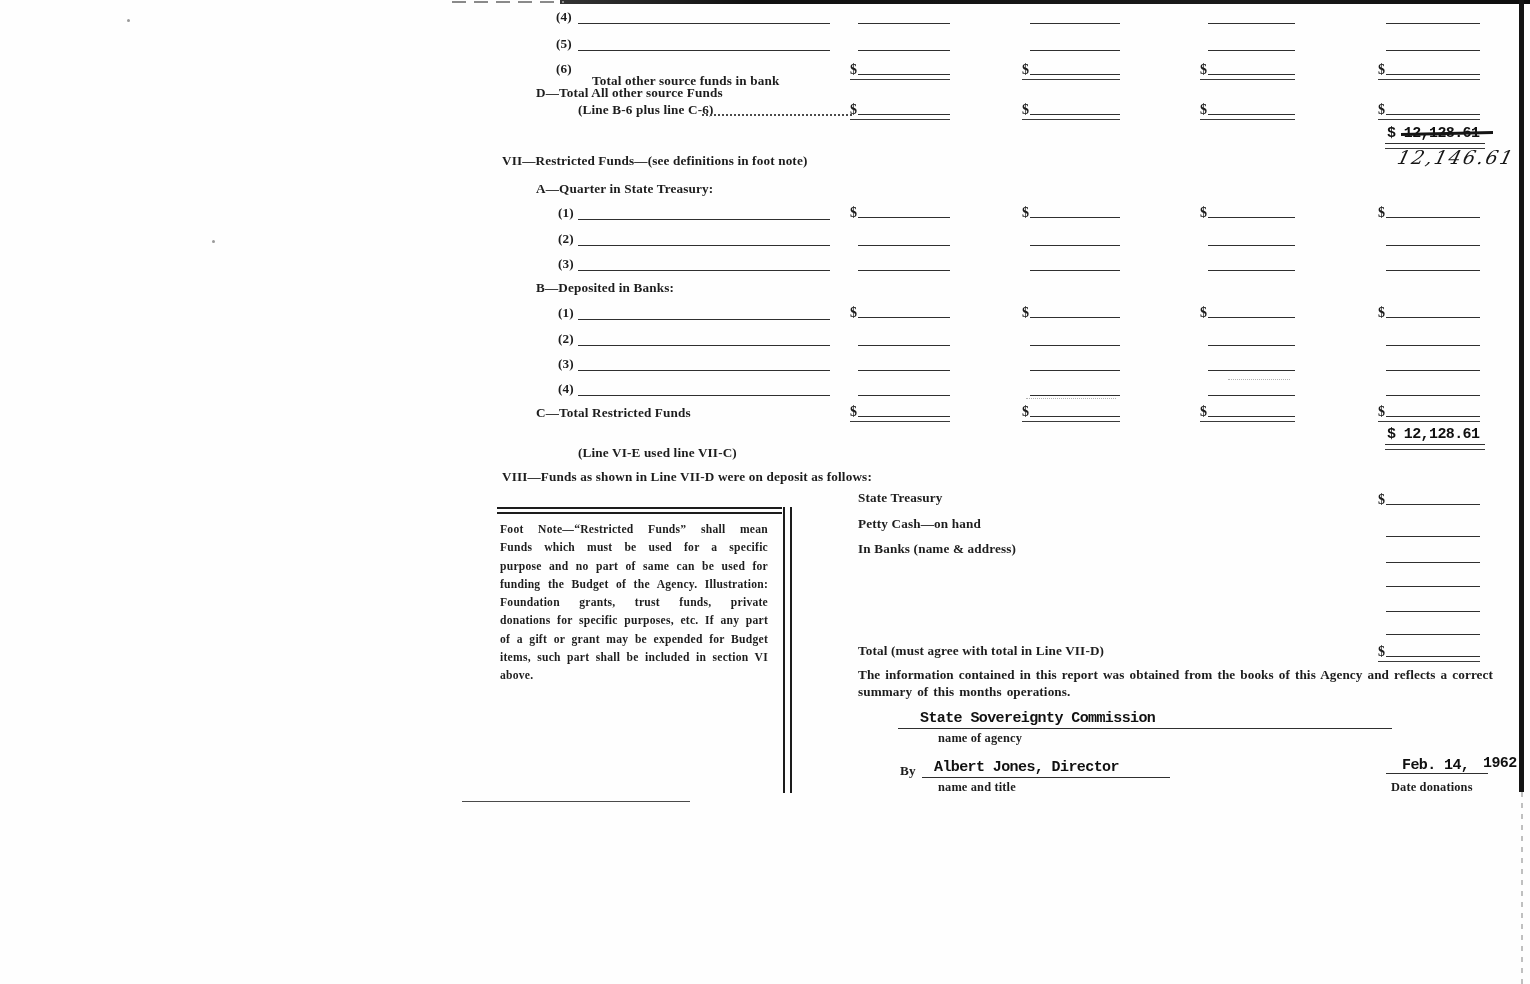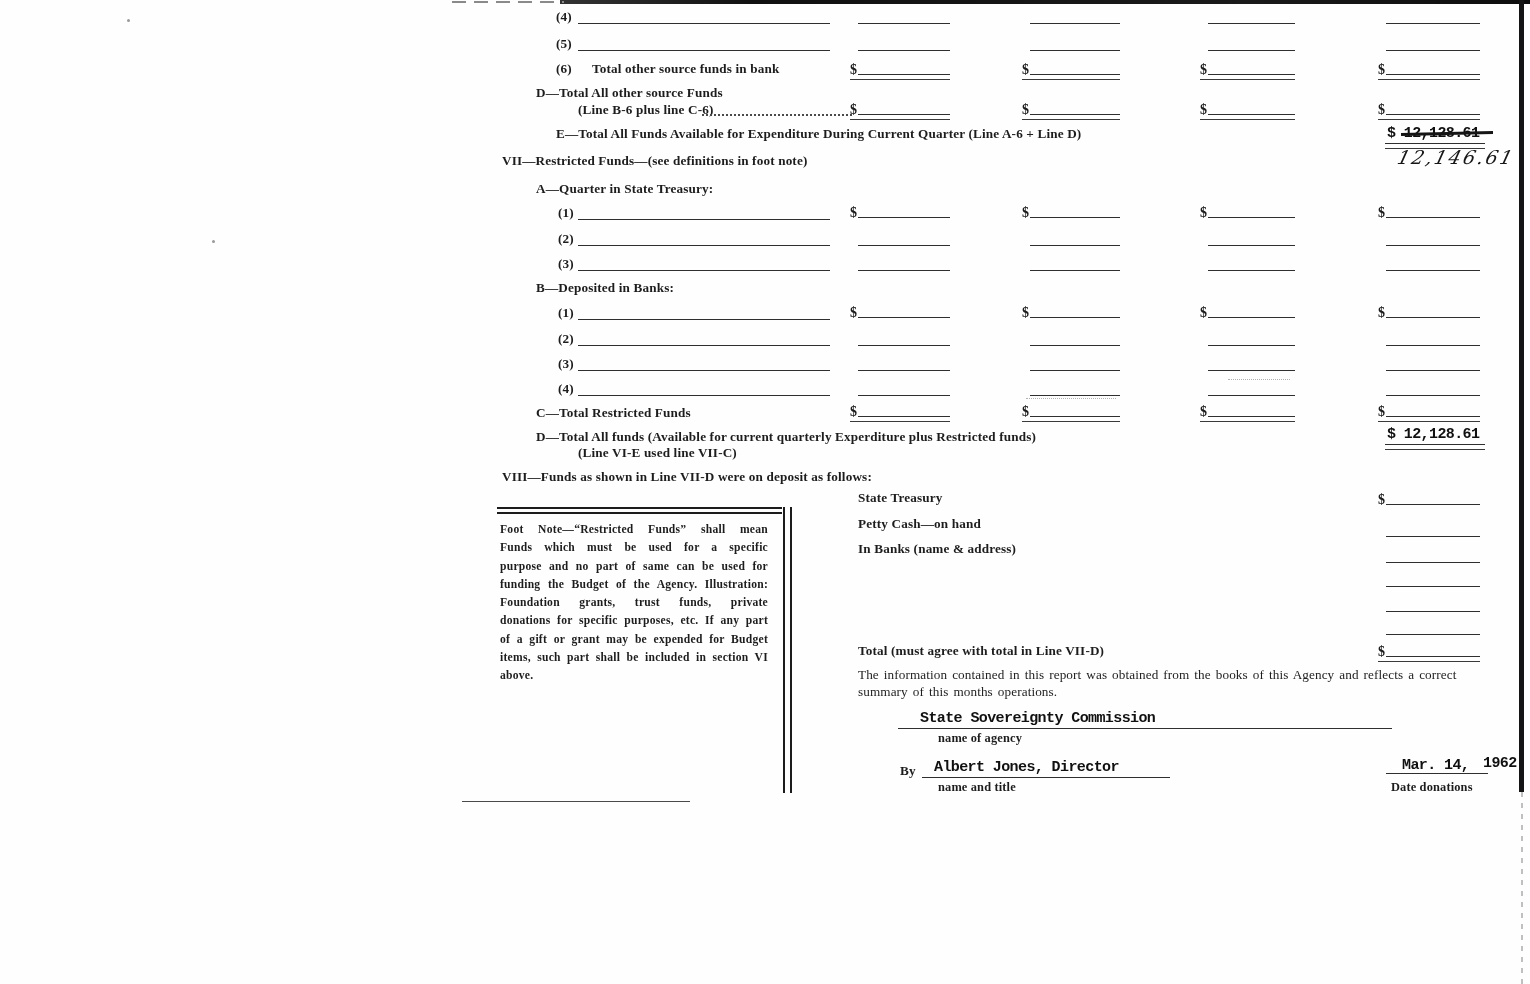--- a/index.html
+++ b/index.html
@@ -14,21 +14,21 @@
   .money .ds{font-family:"Liberation Serif",serif;font-weight:700;font-size:14px;line-height:11px;}
   .money .mline{flex:1;border-bottom:1.8px solid #2f2f2f;height:12px;margin-left:1px;}
   .money.dbl::after{content:"";position:absolute;left:0;right:0;bottom:-4.5px;border-top:1.6px solid #3a3a3a;}
   .c1{left:850px;width:100px}.c2{left:1022px;width:98px}.c3{left:1200px;width:95px}.c4{left:1378px;width:102px}
   .p1{left:858px;width:92px}.p2{left:1030px;width:90px}.p3{left:1208px;width:87px}.p4{left:1386px;width:94px}
   .typed{position:absolute;white-space:nowrap;font-family:"Liberation Mono",monospace;
          font-weight:700;font-size:15px;letter-spacing:-.6px;color:#101010;}
   .strike{position:absolute;height:2.6px;background:#151515;transform:rotate(-1.2deg);}
   .hand{position:absolute;white-space:nowrap;font-family:"DejaVu Serif",serif;font-style:italic;
         font-size:19px;letter-spacing:2.2px;color:#161616;transform:skewX(-14deg);}
-  .para{position:absolute;left:858px;top:666px;width:638px;font-weight:400;font-size:13.2px;
+  .para{position:absolute;left:858px;top:666px;width:638px;font-weight:700;font-size:13.2px;
         line-height:17px;word-spacing:1.6px;letter-spacing:.1px;}
   .footbox-line{position:absolute;height:0;border-top:2px solid #1c1c1c;}
   .footbox-vline{position:absolute;width:0;border-left:2px solid #1c1c1c;}
   .foot-text{position:absolute;left:500px;top:521px;width:268px;font-size:11.6px;font-weight:700;
              line-height:18.3px;text-align:justify;letter-spacing:.25px;word-spacing:2.6px;}
   .edge-top{position:absolute;left:560px;top:0;width:970px;height:4px;
             background:linear-gradient(90deg,#333 0,#101010 20%,#1a1a1a 70%,#0d0d0d 100%);}
   .edge-top2{position:absolute;left:452px;top:1px;width:112px;height:2px;
              background:repeating-linear-gradient(90deg,#8a8a8a 0 14px,transparent 14px 22px);}
   .edge-right{position:absolute;left:1519px;top:0;width:5px;height:792px;background:#141414;}
@@ -59,21 +59,21 @@
   <div class="ln p4" style="top:23px"></div>
 
   <span class="t" style="left:556px;top:36px">(5)</span>
   <div class="ln" style="left:578px;top:50px;width:252px"></div>
   <div class="ln p1" style="top:50px"></div>
   <div class="ln p2" style="top:50px"></div>
   <div class="ln p3" style="top:50px"></div>
   <div class="ln p4" style="top:50px"></div>
 
   <span class="t" style="left:556px;top:61px">(6)</span>
-  <span class="t" style="left:592px;top:61px">Total other source funds in bank</span>
+  <span class="t" style="left:592px;top:73px">Total other source funds in bank</span>
   <div class="money dbl c1" style="top:60px">
       <span class="ds">$</span>
       <span class="mline"></span>
     </div>
   <div class="money dbl c2" style="top:60px">
       <span class="ds">$</span>
       <span class="mline"></span>
     </div>
   <div class="money dbl c3" style="top:60px">
       <span class="ds">$</span>
@@ -97,21 +97,20 @@
     </div>
   <div class="money dbl c3" style="top:100px">
       <span class="ds">$</span>
       <span class="mline"></span>
     </div>
   <div class="money dbl c4" style="top:100px">
       <span class="ds">$</span>
       <span class="mline"></span>
     </div>
 
-  <span class="t" style="left:556px;top:126px">E—Total All Funds Available for Expenditure During Current Quarter (Line A-6 + Line D)</span>
   <span class="typed" style="left:1387px;top:125px">$ 12,128.61</span>
   <div class="strike" style="left:1401px;top:132px;width:92px"></div>
   <div class="ln dbl" style="left:1385px;top:143px;width:100px"></div>
   <span class="hand" style="left:1398px;top:146px">12,146.61</span>
 
   <span class="t" style="left:502px;top:153px">VII—Restricted Funds—(see definitions in foot note)</span>
   <span class="t" style="left:536px;top:181px">A—Quarter in State Treasury:</span>
 
   <span class="t" style="left:558px;top:205px">(1)</span>
   <div class="ln" style="left:578px;top:219px;width:252px"></div>
@@ -199,21 +198,20 @@
     </div>
   <div class="money dbl c3" style="top:402px">
       <span class="ds">$</span>
       <span class="mline"></span>
     </div>
   <div class="money dbl c4" style="top:402px">
       <span class="ds">$</span>
       <span class="mline"></span>
     </div>
 
-  <span class="t" style="left:536px;top:429px">D—Total All funds (Available for current quarterly Experditure plus Restricted funds)</span>
   <span class="t" style="left:578px;top:445px">(Line VI-E used line VII-C)</span>
   <span class="typed" style="left:1387px;top:426px">$ 12,128.61</span>
   <div class="ln dbl" style="left:1385px;top:444px;width:100px"></div>
 
   <span class="t" style="left:502px;top:469px">VIII—Funds as shown in Line VII-D were on deposit as follows:</span>
   <span class="t" style="left:858px;top:490px">State Treasury</span>
   <span class="t" style="left:858px;top:516px">Petty Cash—on hand</span>
   <span class="t" style="left:858px;top:541px">In Banks (name &amp; address)</span>
   <div class="money c4" style="top:490px">
       <span class="ds">$</span>
@@ -241,18 +239,18 @@
 
   <span class="typed" style="left:920px;top:710px">State Sovereignty Commission</span>
   <div class="ln" style="left:898px;top:728px;width:494px"></div>
   <span class="t small" style="left:938px;top:731px">name of agency</span>
 
   <span class="t" style="left:900px;top:763px">By</span>
   <span class="typed" style="left:934px;top:759px">Albert Jones, Director</span>
   <div class="ln" style="left:922px;top:777px;width:248px"></div>
   <span class="t small" style="left:938px;top:780px">name and title</span>
 
-  <span class="typed" style="left:1402px;top:757px">Mar. 14,</span>
+  <span class="typed" style="left:1402px;top:757px">Feb. 14,</span>
   <span class="typed" style="left:1483px;top:755px">1962</span>
   <div class="ln" style="left:1386px;top:773px;width:102px"></div>
   <span class="t small" style="left:1391px;top:780px">Date donations</span>
 
 </div>
 
 </body></html>

